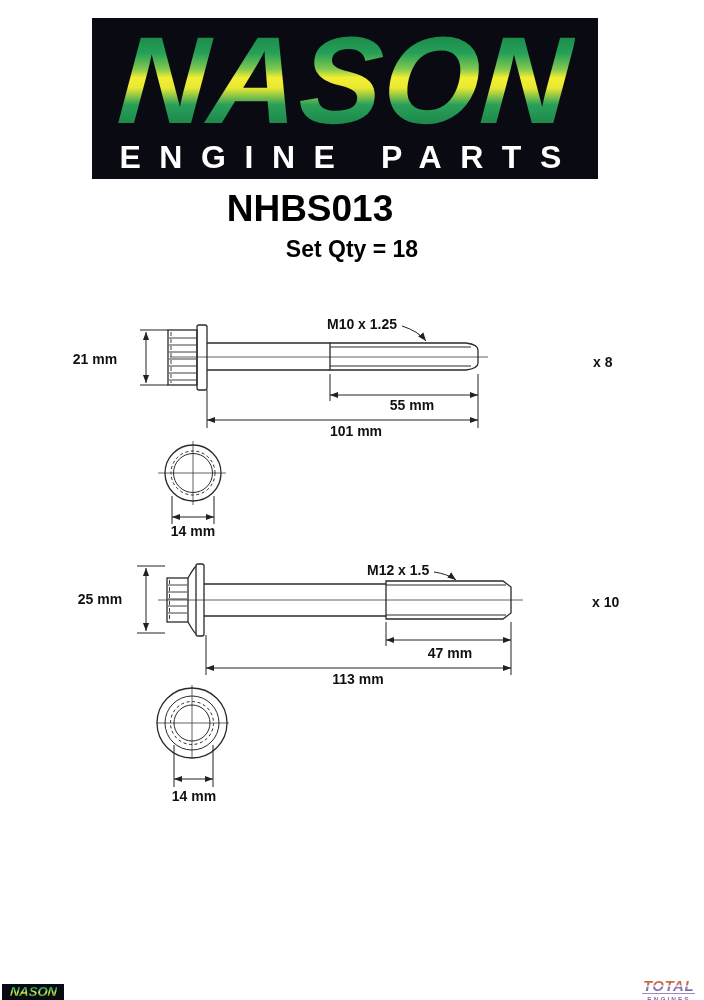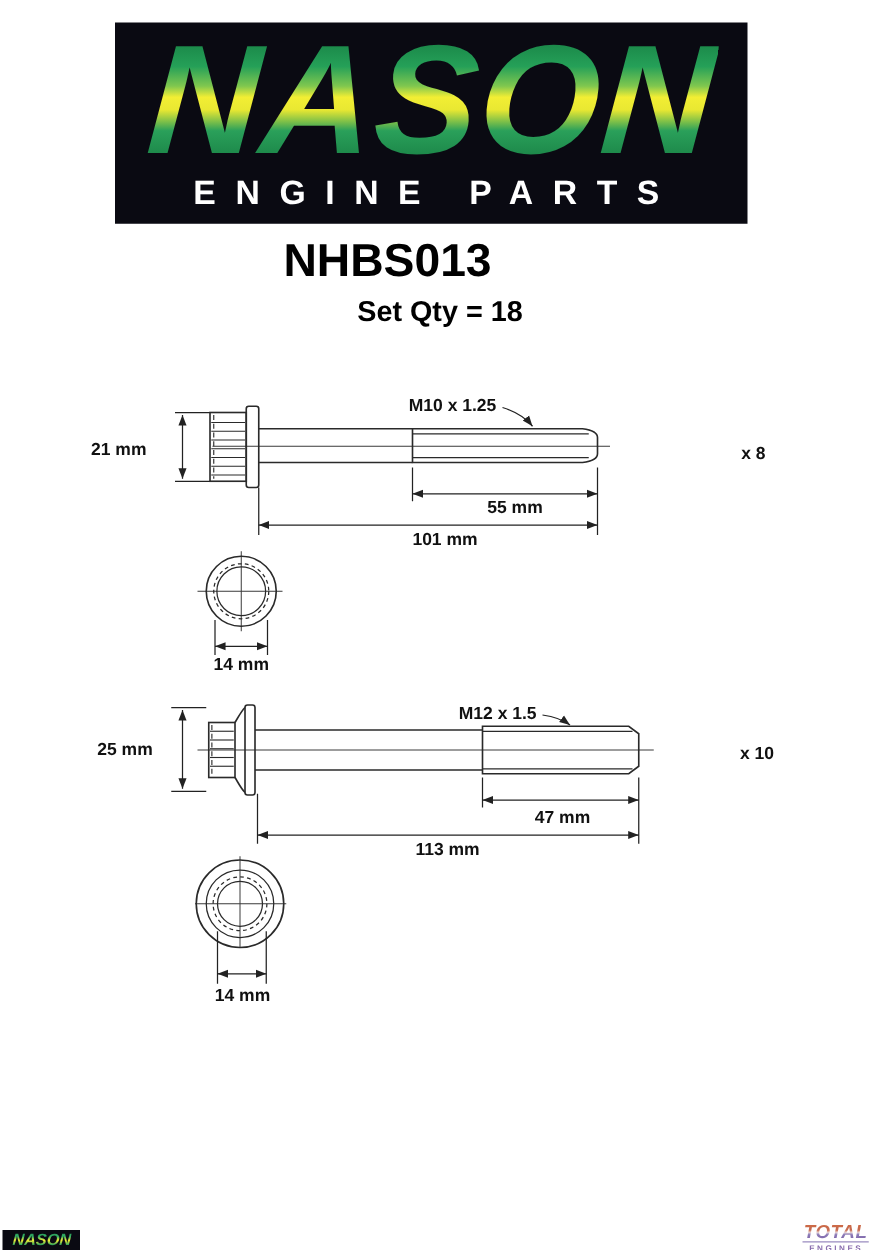--- a/index.html
+++ b/index.html
@@ -14,21 +14,21 @@
     justify-content:flex-start;padding-top:6px;box-sizing:border-box;
   }
   .nason-word{
     font-size:124px;line-height:112px;font-weight:bold;font-style:italic;
     letter-spacing:1px;transform:skewX(-4deg);
     background:linear-gradient(180deg,#157a40 0%,#25a058 26%,#7fc74f 40%,#f2ee34 48%,#e9e832 57%,#2aa05a 72%,#157a40 100%);
     -webkit-background-clip:text;background-clip:text;color:transparent;
     white-space:nowrap;
   }
   .engine-parts{
-    margin-top:3px;color:#ffffff;font-weight:bold;font-size:27px;
+    margin-top:3px;color:#ffffff;font-weight:bold;font-size:32px;
     letter-spacing:0.58em;text-indent:0.29em;white-space:nowrap;
   }
   
   .part-number{
     position:absolute;left:0;top:188px;width:620px;text-align:center;
     font-size:37px;font-weight:bold;color:#000;
   }
   .set-qty{
     position:absolute;left:0;top:236px;width:704px;text-align:center;
     font-size:23px;font-weight:bold;color:#000;

